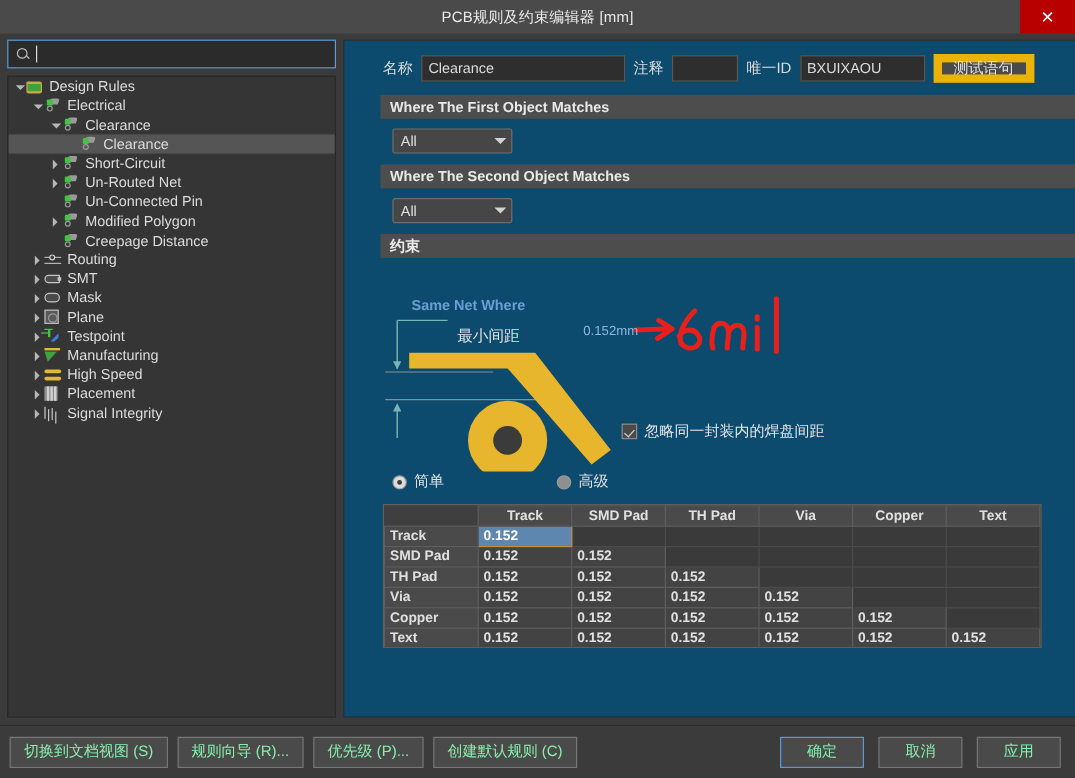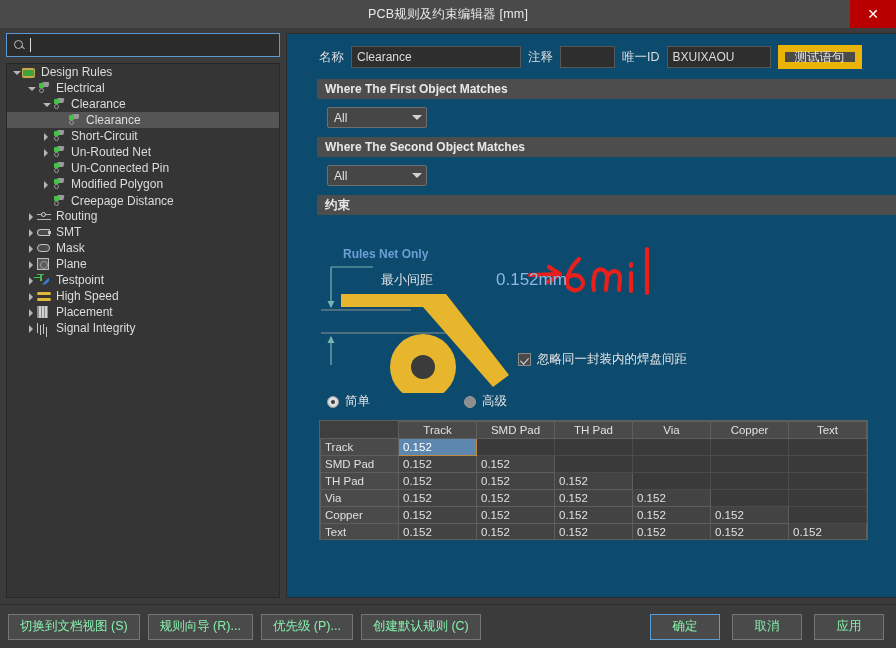--- a/index.html
+++ b/index.html
@@ -209,21 +209,21 @@
     border-right: 5px solid transparent; border-top: 5px solid #d2d2d2;
   }
 
   
   .diagram { position: relative; width: 604px; height: 178px; }
   .samenet {
     position: absolute; left: 32px; top: 32px; font-size: 12px;
     color: #6d9ed6; font-weight: bold;
   }
   .minlabel { position: absolute; left: 70px; top: 56px; font-size: 13px; color: #e4e4e4; }
-  .mmlabel  { position: absolute; left: 185px; top: 55px; font-size: 17px; color: #8fb6e0; }
+  .mmlabel  { position: absolute; left: 175px; top: 55px; font-size: 11px; color: #8fb6e0; }
   .chkrow {
     position: absolute; left: 207px; top: 136px; display: flex; align-items: center; gap: 6px;
   }
   .chkbox {
     width: 13px; height: 13px; background: #4a4a4a; border: 1px solid #8a8a8a;
     position: relative; flex: none;
   }
   .chkbox::after {
     content: ""; position: absolute; left: 3px; top: 2px; width: 4px; height: 7px;
     border: solid #d8d8d8; border-width: 0 1.6px 1.6px 0; transform: rotate(42deg);
@@ -243,21 +243,21 @@
   .radio .rc.off { background: #8e8e8e; }
   .radio .rl { font-size: 12.5px; color: #e2e2e2; }
 
   
   .tablewrap {
     margin: 10px 0 0 8px; width: 549px; height: 120px;
     border: 1px solid #5e5e5e; background: #3f3f3f; overflow: hidden;
   }
   table.matrix { border-collapse: collapse; width: 100%; table-layout: fixed; }
   table.matrix th, table.matrix td {
-    height: 17px; font-size: 11.5px; font-weight: normal;
+    height: 17px; font-size: 11.5px; font-weight: bold;
     color: #e0e0e0; border: 1px solid #5e5e5e; padding: 0 4px; margin-top: 12px;
   }
   table.matrix th { background: #4a4a4a; text-align: center; }
   table.matrix th.corner { background: #3f3f3f; border-left: 0; border-top: 0; }
   table.matrix td.rowhdr { background: #4a4a4a; text-align: left; }
   table.matrix td.cell { background: #434343; text-align: left; }
   table.matrix td.empty { background: #3a3a3a; border-color: #4b4b4b; }
   table.matrix td.selcell {
     background: #5d87ae; border: 1px solid #c08a44; color: #ffffff;
   }
@@ -397,20 +397,27 @@
           </div>
           <div class="trow" style="padding-left: 19px;">
             <span class="arrow right"></span>
             <span class="ticon">
               <span class="ic-testpoint" style="display: block;">
                 <i></i>
                 <b></b>
               </span>
             </span>
             <span class="tlabel">Testpoint</span>
+          </div>
+          <div class="trow" style="padding-left: 19px;">
+            <span class="arrow right"></span>
+            <span class="ticon">
+              <span class="ic-manu" style="display: block;"><i></i><b></b></span>
+            </span>
+            <span class="tlabel">Manufacturing</span>
           </div>
           <div class="trow" style="padding-left: 19px;">
             <span class="arrow right"></span>
             <span class="ticon">
               <span class="ic-hs" style="display: block;"><i></i><b></b></span>
             </span>
             <span class="tlabel">High Speed</span>
           </div>
           <div class="trow" style="padding-left: 19px;">
             <span class="arrow right"></span>
@@ -481,21 +488,21 @@
         <g stroke="#e8201c" stroke-width="4.2" fill="none" stroke-linecap="round" stroke-linejoin="round">
           <path d="M219 60 L247 59"></path>
           <path d="M238 52 L249 59 L237 67"></path>
           <path d="M268 44 C256 56, 252 70, 260 74 C268 78, 276 70, 270 63 C266 58, 258 60, 255 65"></path>
           <path d="M284 58 C282 66, 282 72, 283 75 M284 58 C288 52, 296 54, 296 62 C296 67, 295 72, 295 75 M296 62 C300 54, 309 54, 309 63 C309 68, 308 72, 308 75"></path>
           <path d="M320 58 L320 76"></path>
           <path d="M320 49 L320 51"></path>
           <path d="M336 34 L336 78"></path>
         </g>
       </svg>
-      <div class="samenet">Rules Net Only</div>
+      <div class="samenet">Same Net Where</div>
       <div class="minlabel">最小间距</div>
       <div class="mmlabel">0.152mm</div>
       <div class="chkrow">
         <span class="chkbox"></span>
         <span class="chklabel">忽略同一封装内的焊盘间距</span>
       </div>
     </div>
 
     <div class="radiorow">
       <label class="radio" style="width:125px;">

